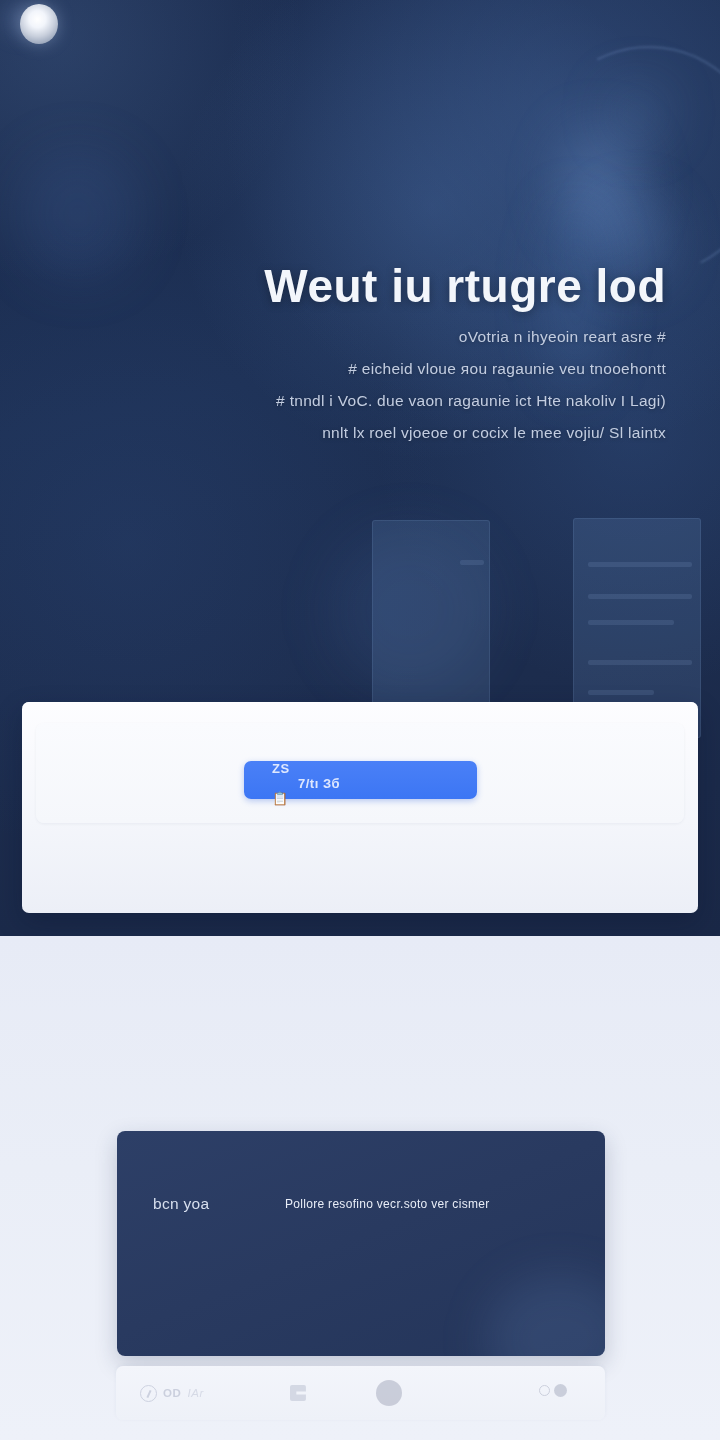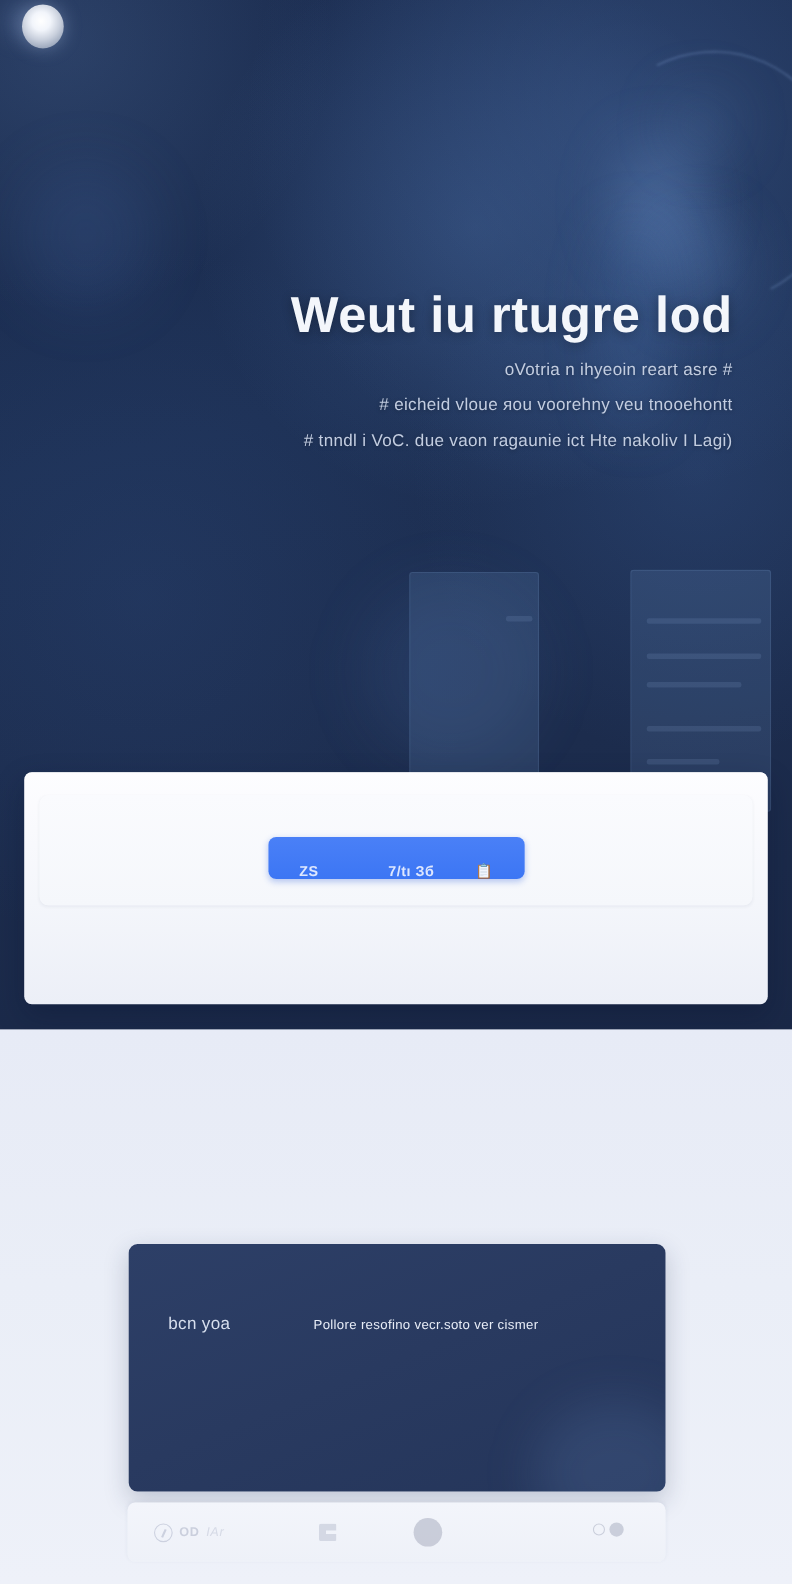--- a/index.html
+++ b/index.html
@@ -110,23 +110,24 @@
     width:648px; height:100px;
     background:linear-gradient(180deg,#fafbfe 0%,#f5f7fb 100%);
     border-radius:8px;
     box-shadow:0 1px 3px rgba(30,45,80,0.06);
   }
   .primary-button {
     position:absolute; left:244px; top:761px;
     width:233px; height:38px;
     background:linear-gradient(180deg,#4a80f7 0%,#3c76f4 100%);
     border-radius:7px; border:none; cursor:pointer;
-    display:flex; align-items:flex-end; justify-content:space-between;
+    display:flex; align-items:flex-start; justify-content:space-between;
     padding:0 28px;
     box-shadow:0 2px 6px rgba(48,96,220,0.32);
+    flex-direction:column;
   }
   .btn-glyph {
     color:#ecf1ff; font-size:13px; font-weight:bold;
     letter-spacing:0.5px; filter:blur(0.45px); opacity:0.92;
     white-space:nowrap;
   }
   .btn-glyph.mid { margin-left:26px; }
 
   
   .lower {
@@ -242,22 +243,23 @@
     <div class="ghost-line l5"></div>
     <div class="ghost-line l6"></div>
 
     <div class="orb-glow"></div>
     <div class="orb"></div>
 
     <div class="hero-text">
       <div class="hero-title">Weut iu rtugre  lod</div>
       <div class="hero-sub">
         <div class="hero-sub-line">oVotria n ihyeoin reart asre #</div>
-        <div class="hero-sub-line indent">#  eicheid vloue яou voorehny  veu tnooehontt</div>
+        <div class="hero-sub-line indent">#  eicheid vloue яou ragaunie  veu tnooehontt</div>
         <div class="hero-sub-line indent">#  tnndl i VoC. due vaon ragaunie  ict Hte  nakoliv I Lagi)</div>
+        <div class="hero-sub-line">nnlt lx roel vjoeoe or cocix  le mee vojiu/  Sl laintx</div>
       </div>
     </div>
 
     <div class="action-card">
       <div class="action-inner"></div>
     </div>
   </div>
 
   <div class="primary-button">
     <span class="btn-glyph">ΖS</span>

